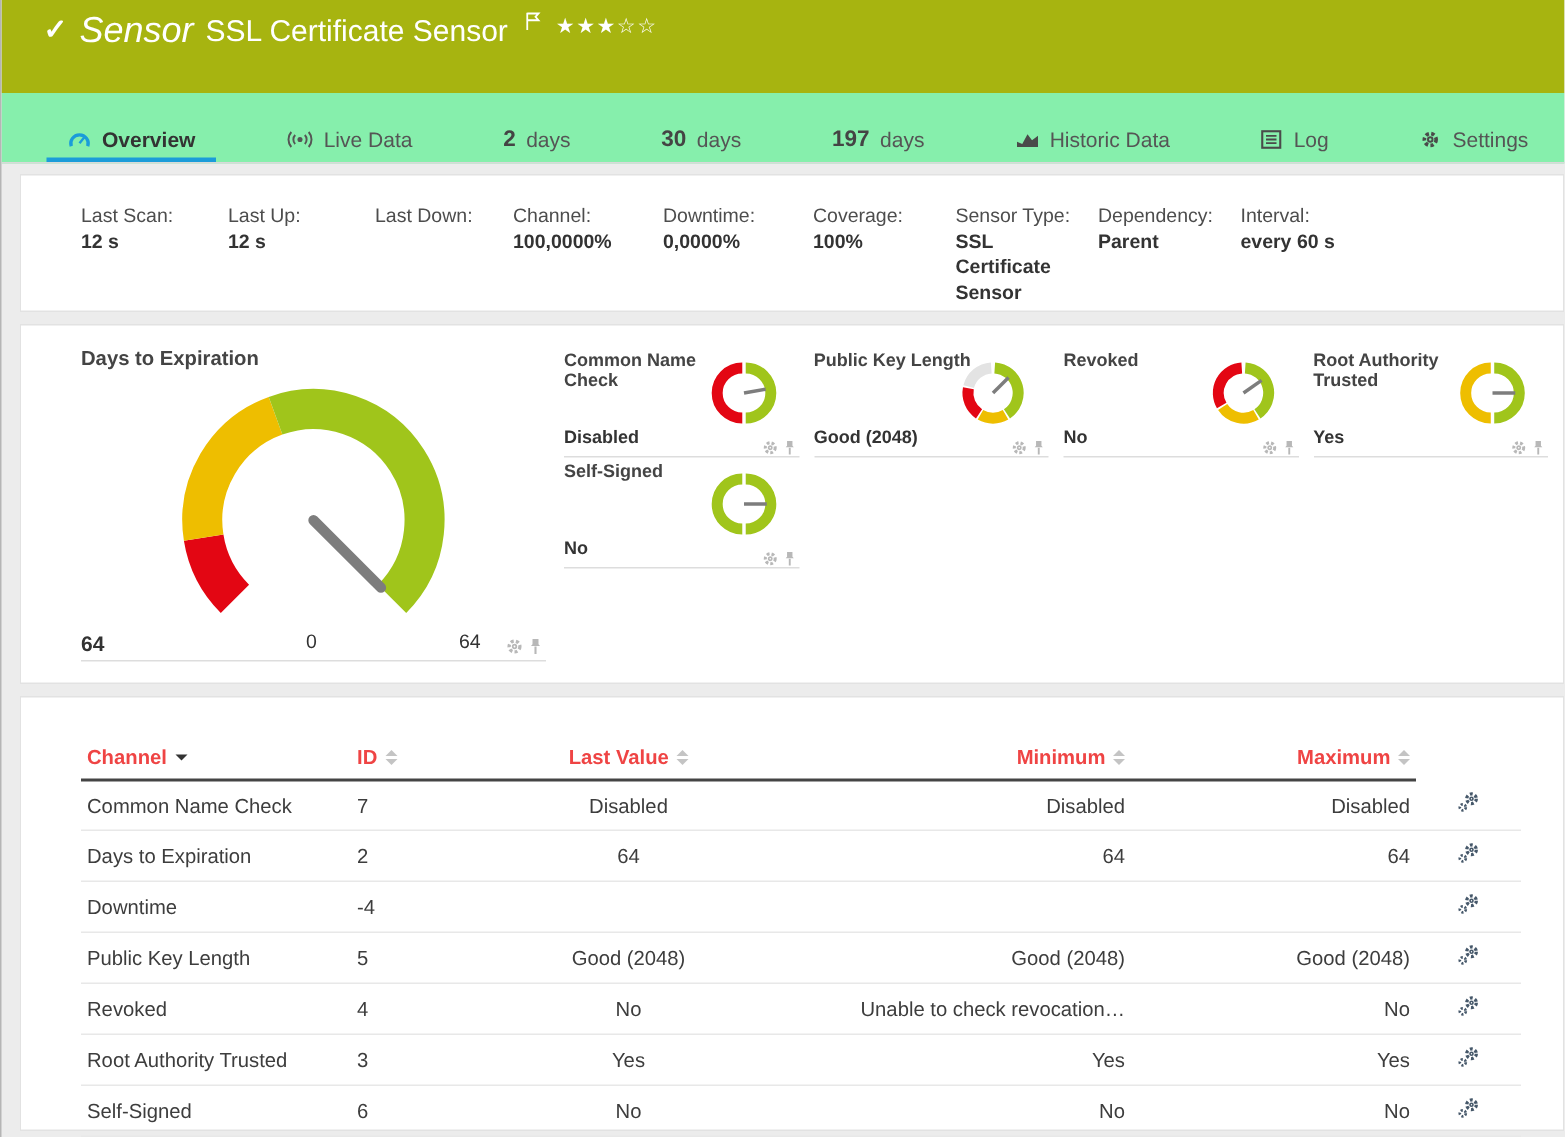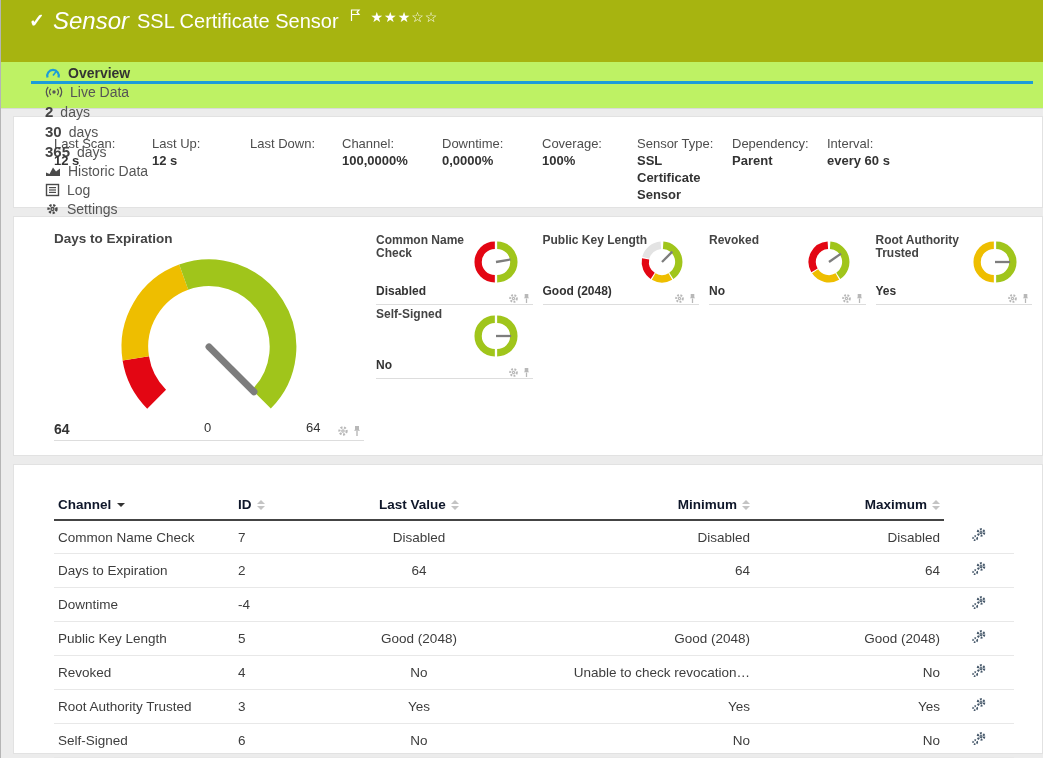--- a/index.html
+++ b/index.html
@@ -28,28 +28,27 @@
   }
   .hdr-row1{display:flex;align-items:center;gap:8px;line-height:26px;}
   .check-glyph{font-size:19px;font-weight:bold;}
   .kind{font-style:italic;font-size:24px;}
   .sensor-title{font-size:20px;}
   .flag-icon{margin:-8px 2px 0 2px;}
   .stars{font-size:14px;letter-spacing:1px;margin-top:-8px;}
   .hdr-row2{font-size:12.5px;padding:4px 0 0 27px;}
   
   .tabbar{
-    background:#bef264;
+    background:#86efac;
     height:47px;
     border-bottom:1px solid #d9d9d9;
     display:flex;
     align-items:stretch;
-    padding:3px 10px 0 30px;
+    padding:18px 10px 0 30px;
     justify-content:space-between;
-    flex-direction:column;
   }
   .tab{
     display:flex;align-items:center;gap:7px;
     font-size:14px;color:#555;
     padding:0 14px;cursor:pointer;
     border-bottom:3px solid transparent;
     white-space:nowrap;
   }
   .tab .num{font-weight:bold;font-size:15px;color:#444;}
   .tab.active{border-bottom:3px solid var(--accent-blue);color:#333;font-weight:bold;}
@@ -82,21 +81,21 @@
   .small-grid{flex:1;display:grid;grid-template-columns:repeat(4,1fr);grid-auto-rows:74px;column-gap:10px;margin-left:12px;}
   .gauge-cell{position:relative;border-bottom:1px solid #ddd;}
   .gauge-cell .g-title{font-size:12px;font-weight:bold;color:#444;padding-top:3px;width:105px;line-height:13px;}
   .gauge-cell .g-value{position:absolute;left:0;bottom:6px;font-size:12px;font-weight:bold;color:#333;}
   .gauge-cell .ring{position:absolute;right:14px;top:8px;}
   .empty-cell{border-bottom:none;}
   
   .table-card{height:290px;padding:28px 28px 0 40px;margin-bottom:0;}
   table{border-collapse:collapse;width:100%;font-size:13.5px;color:#3d3d3d;}
   th{
-    text-align:left;font-size:13.5px;color:#0f172a;font-weight:bold;
+    text-align:left;font-size:13.5px;color:#ef4444;font-weight:bold;
     padding:4px 4px 7px 4px;border-bottom:2px solid #444;cursor:pointer;
     white-space:nowrap;
   }
   th.no-border{border-bottom:none;}
   td{padding:7px 4px;border-bottom:1px solid #e8e8e8;}
   .col-id{width:90px;}
   .col-last{width:190px;text-align:center;}
   .col-min{width:240px;text-align:right;}
   .col-max{width:190px;text-align:right;}
   .col-set{width:70px;text-align:center;}
@@ -145,21 +144,21 @@
   </div>
   <div class="tab">
     <span class="num">2</span>
     <span>days</span>
   </div>
   <div class="tab">
     <span class="num">30</span>
     <span>days</span>
   </div>
   <div class="tab">
-    <span class="num">365</span>
+    <span class="num">197</span>
     <span>days</span>
   </div>
   <div class="tab">
     <svg width="16" height="14" viewBox="0 0 16 14">
       <path d="M1 12 V8.5 L4.5 10 L8 3.5 L11 7.5 L15 4.5 V12 Z" fill="#4a4a4a"></path>
     </svg>
     <span>Historic Data</span>
   </div>
   <div class="tab">
     <svg width="15" height="14" viewBox="0 0 15 14">

